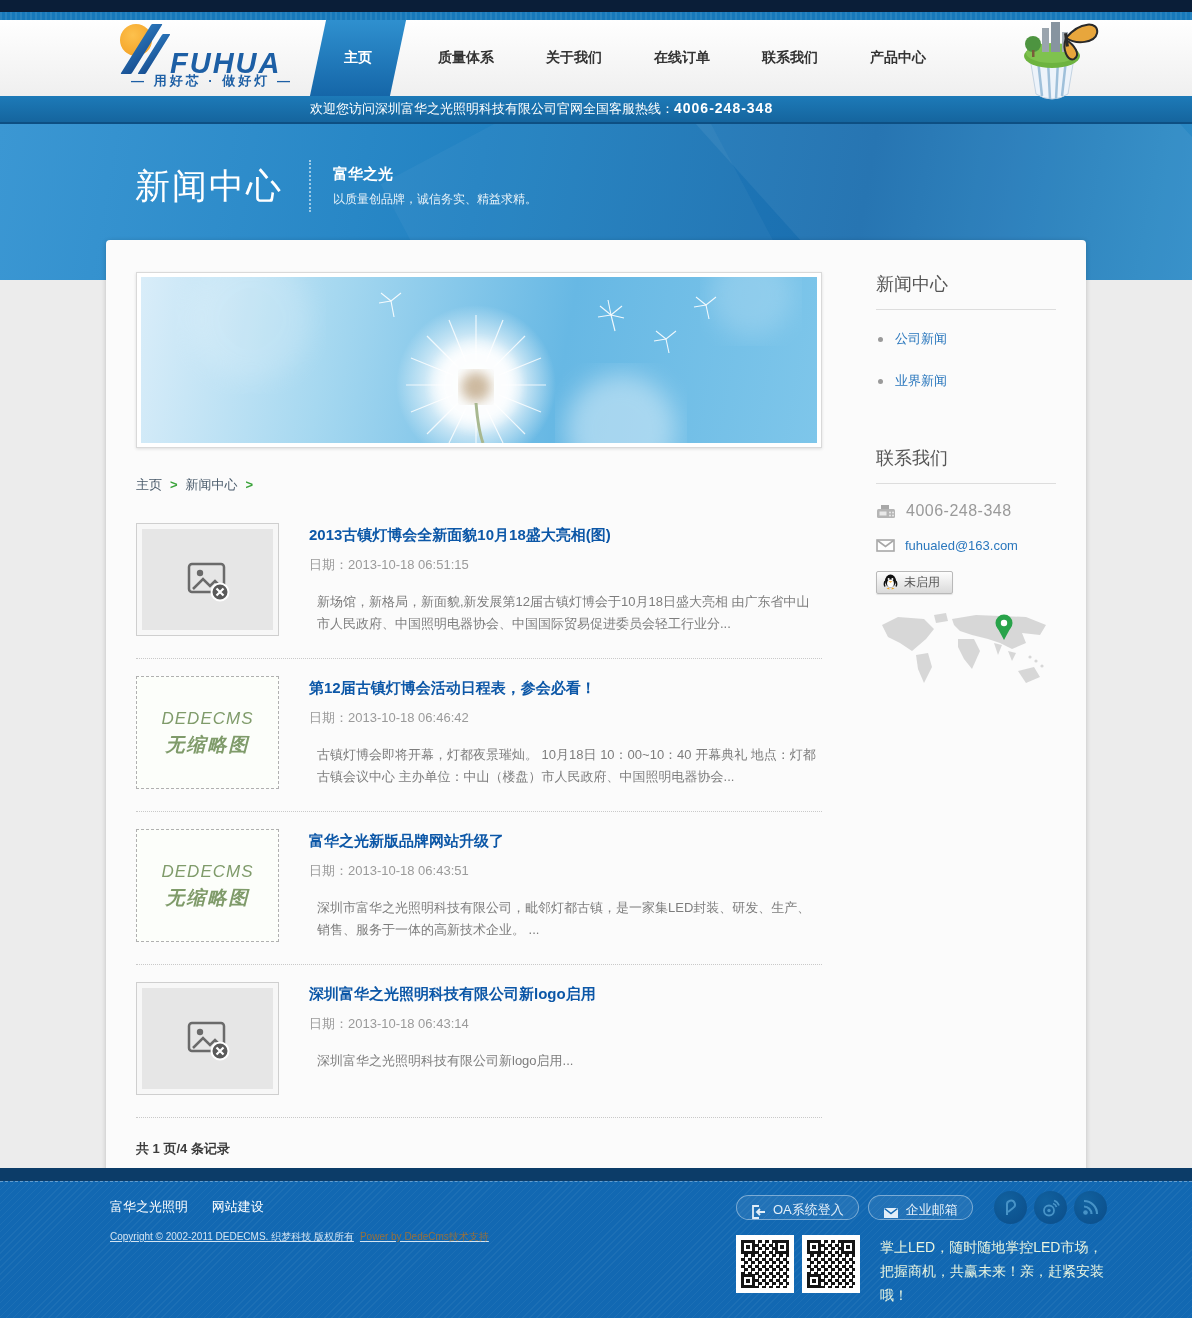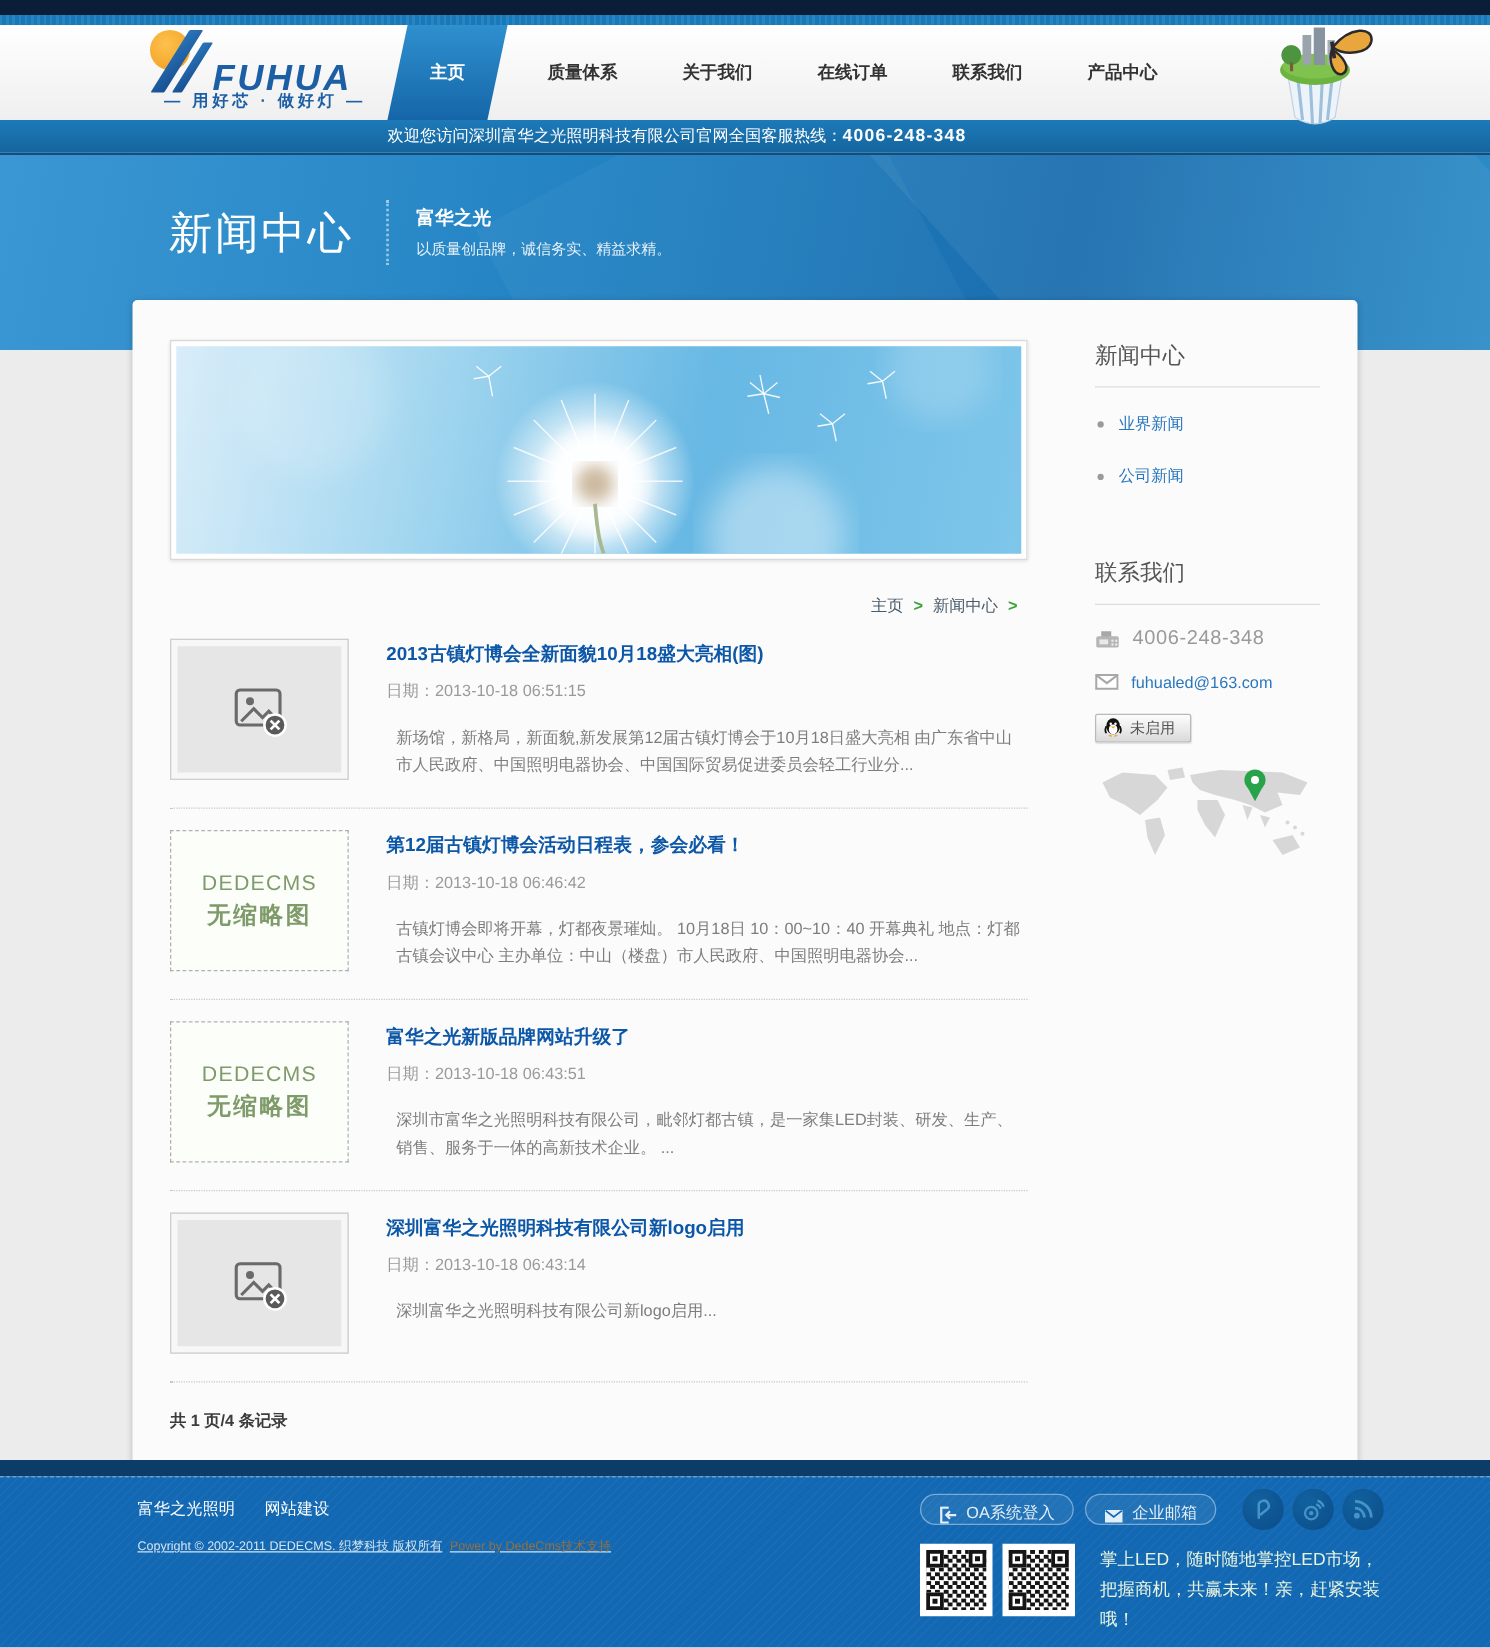--- a/index.html
+++ b/index.html
@@ -58,30 +58,30 @@
   .main { position:relative; padding-bottom:8px; }
   .card { width:980px; margin:-40px auto 0; background:#fbfbfb; border-radius:4px;
     box-shadow:0 1px 5px rgba(0,0,0,.2); padding:32px 30px 14px; display:flex; }
   .left-col { width:686px; flex:none; }
 
   .banner-frame { background:#fff; border:1px solid #d9d9d9; padding:4px; box-shadow:0 1px 3px rgba(0,0,0,.12); }
   .banner-img { height:166px; position:relative; overflow:hidden;
     background:linear-gradient(100deg,#d9edf9 0%, #a6d8f0 28%, #67b8e4 62%, #7ec6ea 100%); }
   .banner-img svg { position:absolute; inset:0; }
 
-  .breadcrumb { margin:28px 0 0; font-size:13px; color:#4a5b6b;text-align:right; }
+  .breadcrumb { margin:28px 0 12px; font-size:13px; color:#4a5b6b; }
   .breadcrumb a { color:#4a5b6b; text-decoration:none; cursor:pointer; }
   .breadcrumb .sep { color:#3aa33a; font-weight:bold; margin:0 8px; }
 
   .news-item { display:flex; padding:17px 0 22px; border-bottom:1px dotted #c9c9c9; }
   .thumb { width:143px; height:113px; margin-right:30px; flex:none; cursor:pointer; }
   .thumb-broken { background:#e6e6e6; border:1px solid #cfcfcf; box-shadow:inset 0 0 0 5px #f7f7f7;
     display:flex; align-items:center; justify-content:center; }
   .thumb-dede { background:#fcfefa; border:1px dashed #b0b0b0; display:flex; flex-direction:column;
-    align-items:center; justify-content:center; color:#7f9b6a; line-height:1.5; }
+    align-items:center; justify-content:center; color:#7f9b6a; line-height:1.5;font-style:italic; }
   .thumb-dede .l1 { font-size:17px; letter-spacing:1px; }
   .thumb-dede .l2 { font-size:19px; font-weight:bold; letter-spacing:2px; }
   .item-body { padding-top:3px; }
   .item-title { font-size:15px; font-weight:bold; color:#0c57a7; text-decoration:none; cursor:pointer; display:inline-block; }
   .item-date { font-size:13px; color:#9a9a9a; margin-top:11px; }
   .item-summary { font-size:13px; color:#7d7d7d; line-height:22px; margin-top:17px; padding:0 4px 0 8px; }
 
   .pagination { font-size:13px; color:#3c3c3c; font-weight:bold; padding:22px 0 12px; }
 
   
@@ -323,25 +323,25 @@
       </div>
 
       <div class="pagination">共 1 页/4 条记录</div>
     </div>
 
     <div class="sidebar">
       <h3 class="side-h">新闻中心</h3>
       <ul class="cat-list">
         <li>
           <span class="dot"></span>
-          <a>业界新闻</a>
+          <a>公司新闻</a>
         </li>
         <li>
           <span class="dot"></span>
-          <a>公司新闻</a>
+          <a>业界新闻</a>
         </li>
       </ul>
 
       <h3 class="side-h contact-h">联系我们</h3>
       <div class="c-row">
         <span class="cicon">
           <svg width="20" height="15" viewBox="0 0 20 15">
             <rect x="5" y="1" width="8" height="5" fill="#a8a8a8"></rect>
             <rect x="1" y="5" width="18" height="9" rx="1.5" fill="#b5b5b5"></rect>
             <rect x="3.5" y="7.5" width="7" height="4" fill="#e9e9e9"></rect>

